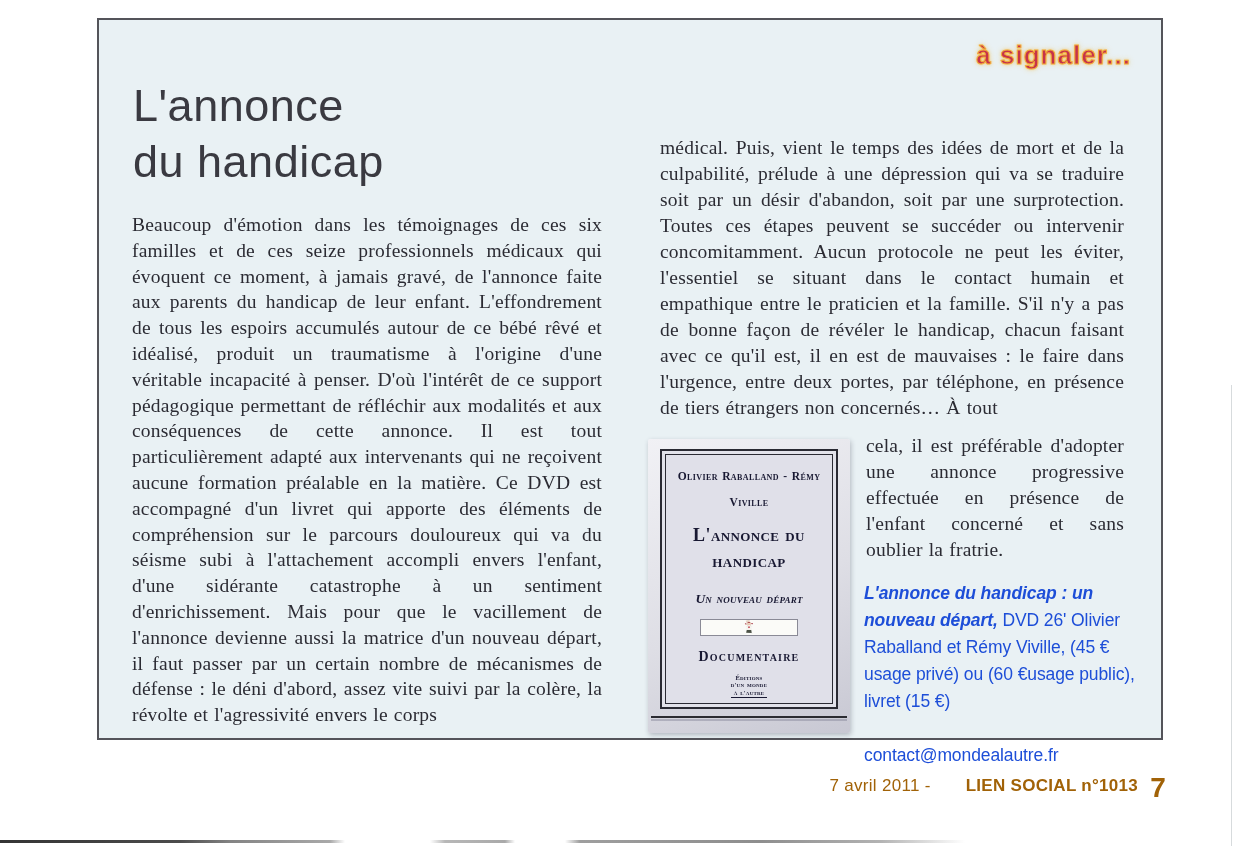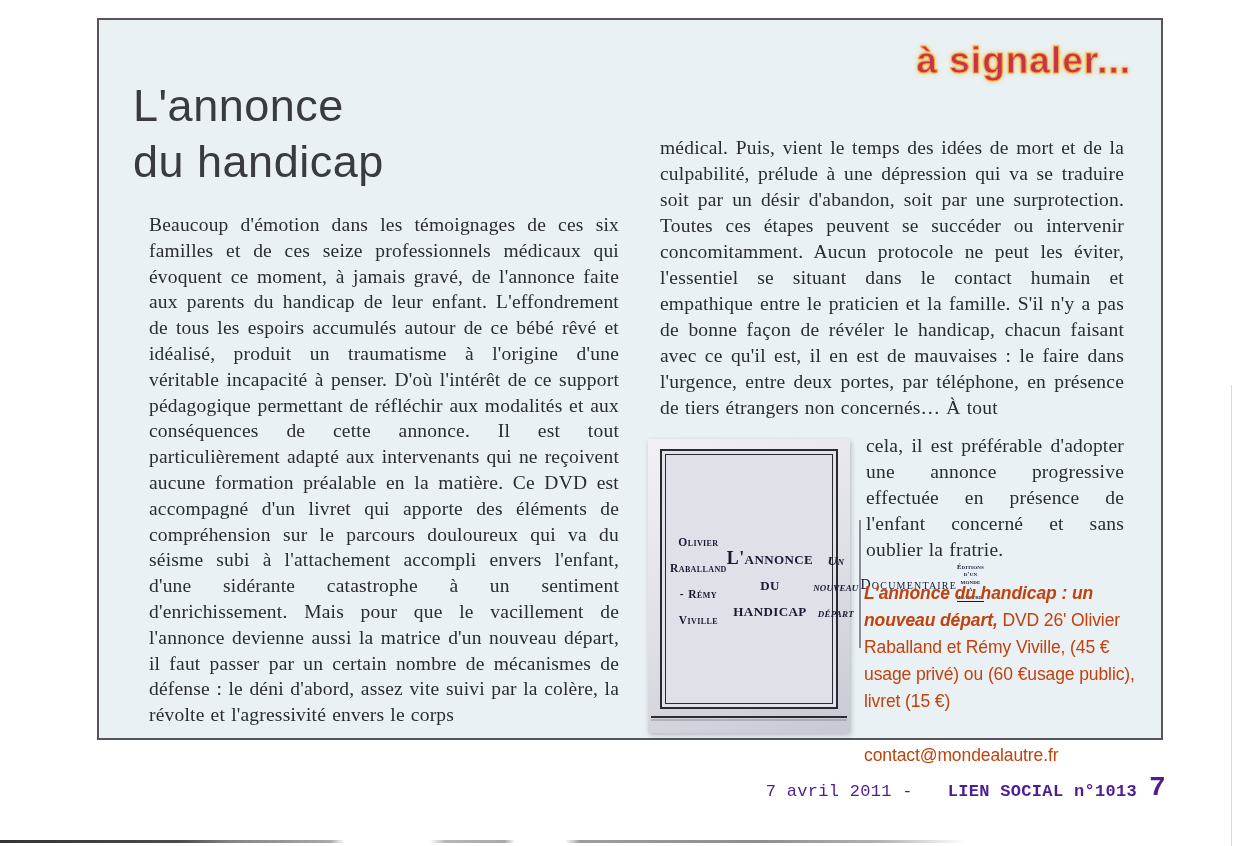--- a/index.html
+++ b/index.html
@@ -3,58 +3,58 @@
 <meta charset="utf-8">
 <style>
   html,body{margin:0;padding:0;background:#fff;}
   .sheet{position:relative;width:1241px;height:846px;background:#ffffff;overflow:hidden;
          font-family:"Liberation Serif",serif;}
   
   .panel{position:absolute;left:97px;top:18px;width:1066px;height:722px;box-sizing:border-box;
          background:#e9f1f4;border:2px solid #54545a;}
   
   .section-label{position:absolute;top:20px;right:30px;
-         font-family:"Liberation Sans",sans-serif;font-size:37px;font-weight:bold;letter-spacing:1px;
+         font-family:"Liberation Sans",sans-serif;font-size:26px;font-weight:bold;letter-spacing:1px;
          color:#c6334a;-webkit-text-stroke:1px #f2ab39;
          text-shadow:0 0 3px rgba(246,180,40,.85),0 0 6px rgba(246,180,40,.45);}
   .headline{position:absolute;left:34px;top:58px;
          font-family:"Liberation Sans",sans-serif;font-size:45px;line-height:56px;
          color:#3a3a41;letter-spacing:.5px;}
   .col{color:#2b2b33;text-align:justify;letter-spacing:.2px;word-spacing:1px;
        hyphens:auto;-webkit-hyphens:auto;}
   .col p{margin:12px;}
-  .col1{position:absolute;left:38px;top:180px;width:494px;font-size:19.5px;line-height:25.8px;}
+  .col1{position:absolute;left:21px;top:180px;width:494px;font-size:19.5px;line-height:25.8px;}
   .col2{position:absolute;left:549px;top:103px;width:488px;font-size:19.5px;line-height:26px;}
   
   .dvd-figure{float:left;width:202px;height:294px;margin:6px 16px 8px 0;}
   .dvd-case{width:100%;height:100%;box-sizing:border-box;position:relative;
          background:linear-gradient(155deg,#f1f1f5 0%,#dedee5 55%,#c8c8d3 100%);
          padding:10px 12px 24px;box-shadow:1px 2px 5px rgba(40,40,60,.28);border-radius:2px;}
   .dvd-case::after{content:"";position:absolute;left:3px;right:3px;bottom:15px;height:2px;
          background:#2b2b31;box-shadow:0 3px 0 rgba(130,130,150,.45);}
   .dvd-border-outer{height:100%;box-sizing:border-box;border:2px solid #2a2a33;padding:3px;background:#e2e2ea;}
   .dvd-border-inner{height:100%;box-sizing:border-box;border:1px solid #2a2a33;
-         display:flex;flex-direction:row;align-items:center;text-align:center;
+         display:flex;flex-direction:column;align-items:center;text-align:center;
          padding:8px 4px 5px;font-variant:small-caps;color:#181832;background:#e0e0e9;}
   .dvd-authors{font-size:11.5px;font-weight:bold;letter-spacing:.4px;}
   .dvd-title{font-size:18px;font-weight:bold;letter-spacing:.4px;margin-top:7px;}
   .dvd-subtitle{font-size:13.5px;font-weight:bold;font-style:italic;margin-top:12px;}
   .dvd-art{width:96px;height:126px;border:1px solid #8a8a96;background:#fbfbf8;margin-top:7px;overflow:hidden;}
   .dvd-art svg{width:100%;height:100%;display:block;}
-  .dvd-genre{font-size:14px;font-weight:normal;letter-spacing:1.2px;margin-top:8px;}
+  .dvd-genre{font-size:14px;font-weight:bold;letter-spacing:1.2px;margin-top:8px;}
   .dvd-publisher{font-size:6.5px;line-height:7.5px;font-weight:bold;margin-top:4px;
          border-bottom:1px solid #181832;padding-bottom:1px;}
   
   .caption{position:absolute;left:765px;top:560px;width:273px;
          font-family:"Liberation Sans",sans-serif;font-size:17.5px;line-height:27px;
-         color:#c2410c;text-align:left;letter-spacing:-.1px;}
+         color:#1d4ed8;text-align:left;letter-spacing:-.1px;}
   .cap-title{font-weight:bold;font-style:italic;}
   
-  .footer{position:absolute;right:75px;top:770px;display:flex;align-items:flex-end;
-         font-family:Liberation Mono, monospace;color:#4c1d95;font-size:17px;letter-spacing:.3px;}
+  .footer{position:absolute;right:75px;top:770px;display:flex;align-items:center;
+         font-family:Liberation Sans, sans-serif;color:#a16207;font-size:17px;letter-spacing:.3px;}
   .footer-date{font-weight:normal;margin-right:6px;}
   .footer-pub{font-weight:bold;margin-left:29px;}
   .footer-page{font-size:28px;font-weight:bold;margin-left:12px;position:relative;top:2px;}
   
   .scan-line-bottom{position:absolute;left:0;top:840px;width:965px;height:3px;opacity:.85;
          background:linear-gradient(90deg,#101010 0,#2c2c2c 180px,#6e6e6e 230px,#9a9a9a 330px,
                    rgba(255,255,255,0) 345px,rgba(255,255,255,0) 430px,#ababab 445px,#9a9a9a 505px,
                    rgba(255,255,255,0) 515px,rgba(255,255,255,0) 565px,#8d8d8d 580px,#7a7a7a 760px,
                    #a5a5a5 880px,rgba(255,255,255,0) 965px);}
   .scan-line-right{position:absolute;left:1231px;top:385px;width:1px;height:461px;background:#d7dbdd;}

